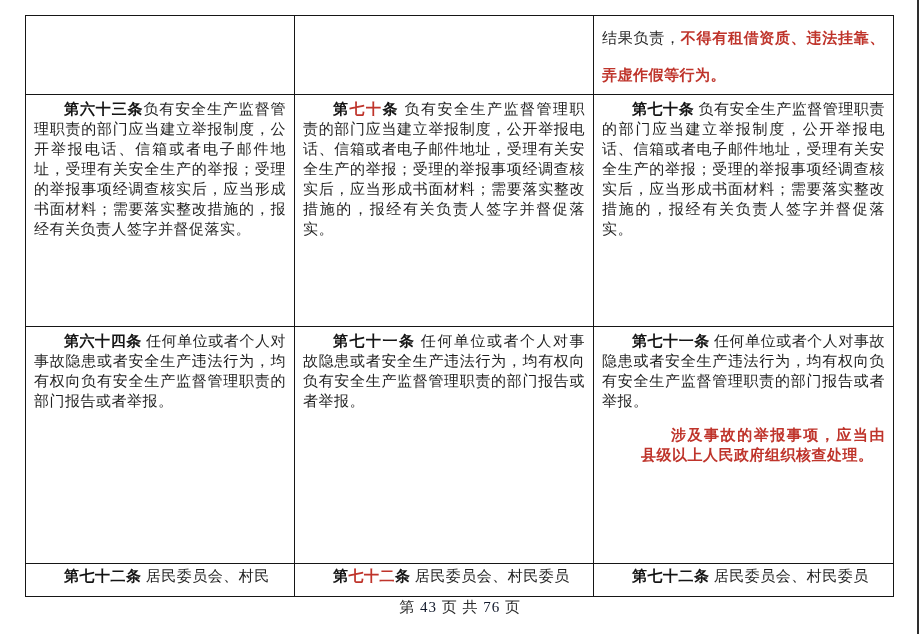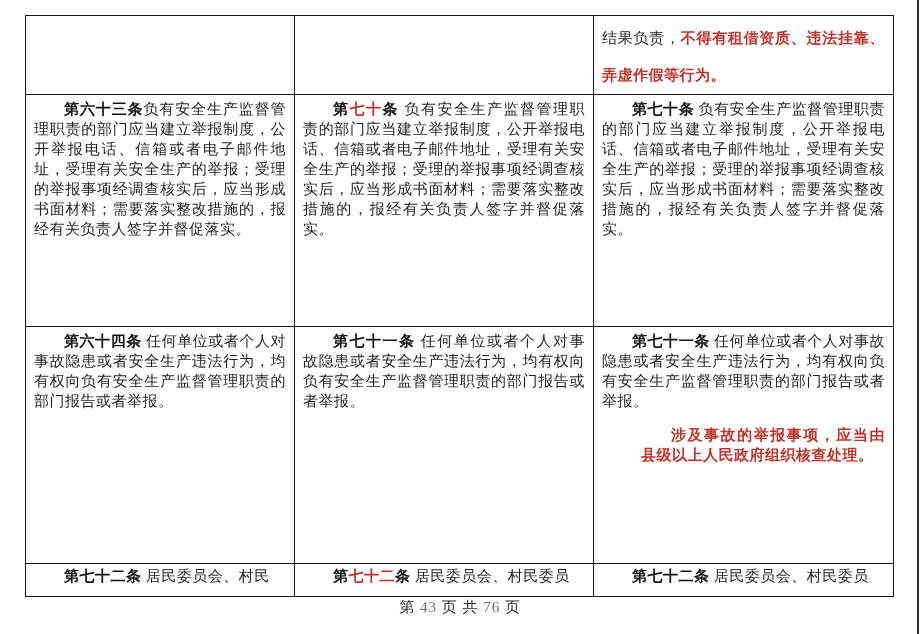--- a/index.html
+++ b/index.html
@@ -51,21 +51,21 @@
   .seg-r  { font-weight: bold; color: #bf342b; }
 
   .footer {
     position: absolute; left: 0; top: 598px; width: 920px;
     text-align: center;
     font-size: 15px;
     color: #2b2b2b;
     letter-spacing: 1px;
   }
   .seg-f  { color: #2b2b2b; }
-  .seg-fn { color: #737373; margin-top: 27px; }
+  .seg-fn { color: #0f172a; margin-top: 27px; }
 
   .right-edge-line {
     position: absolute; top: 0; right: 1px;
     width: 2px; height: 634px;
     background: #2e2e2e;
   }
 </style>
 </head>
 <body>
 

